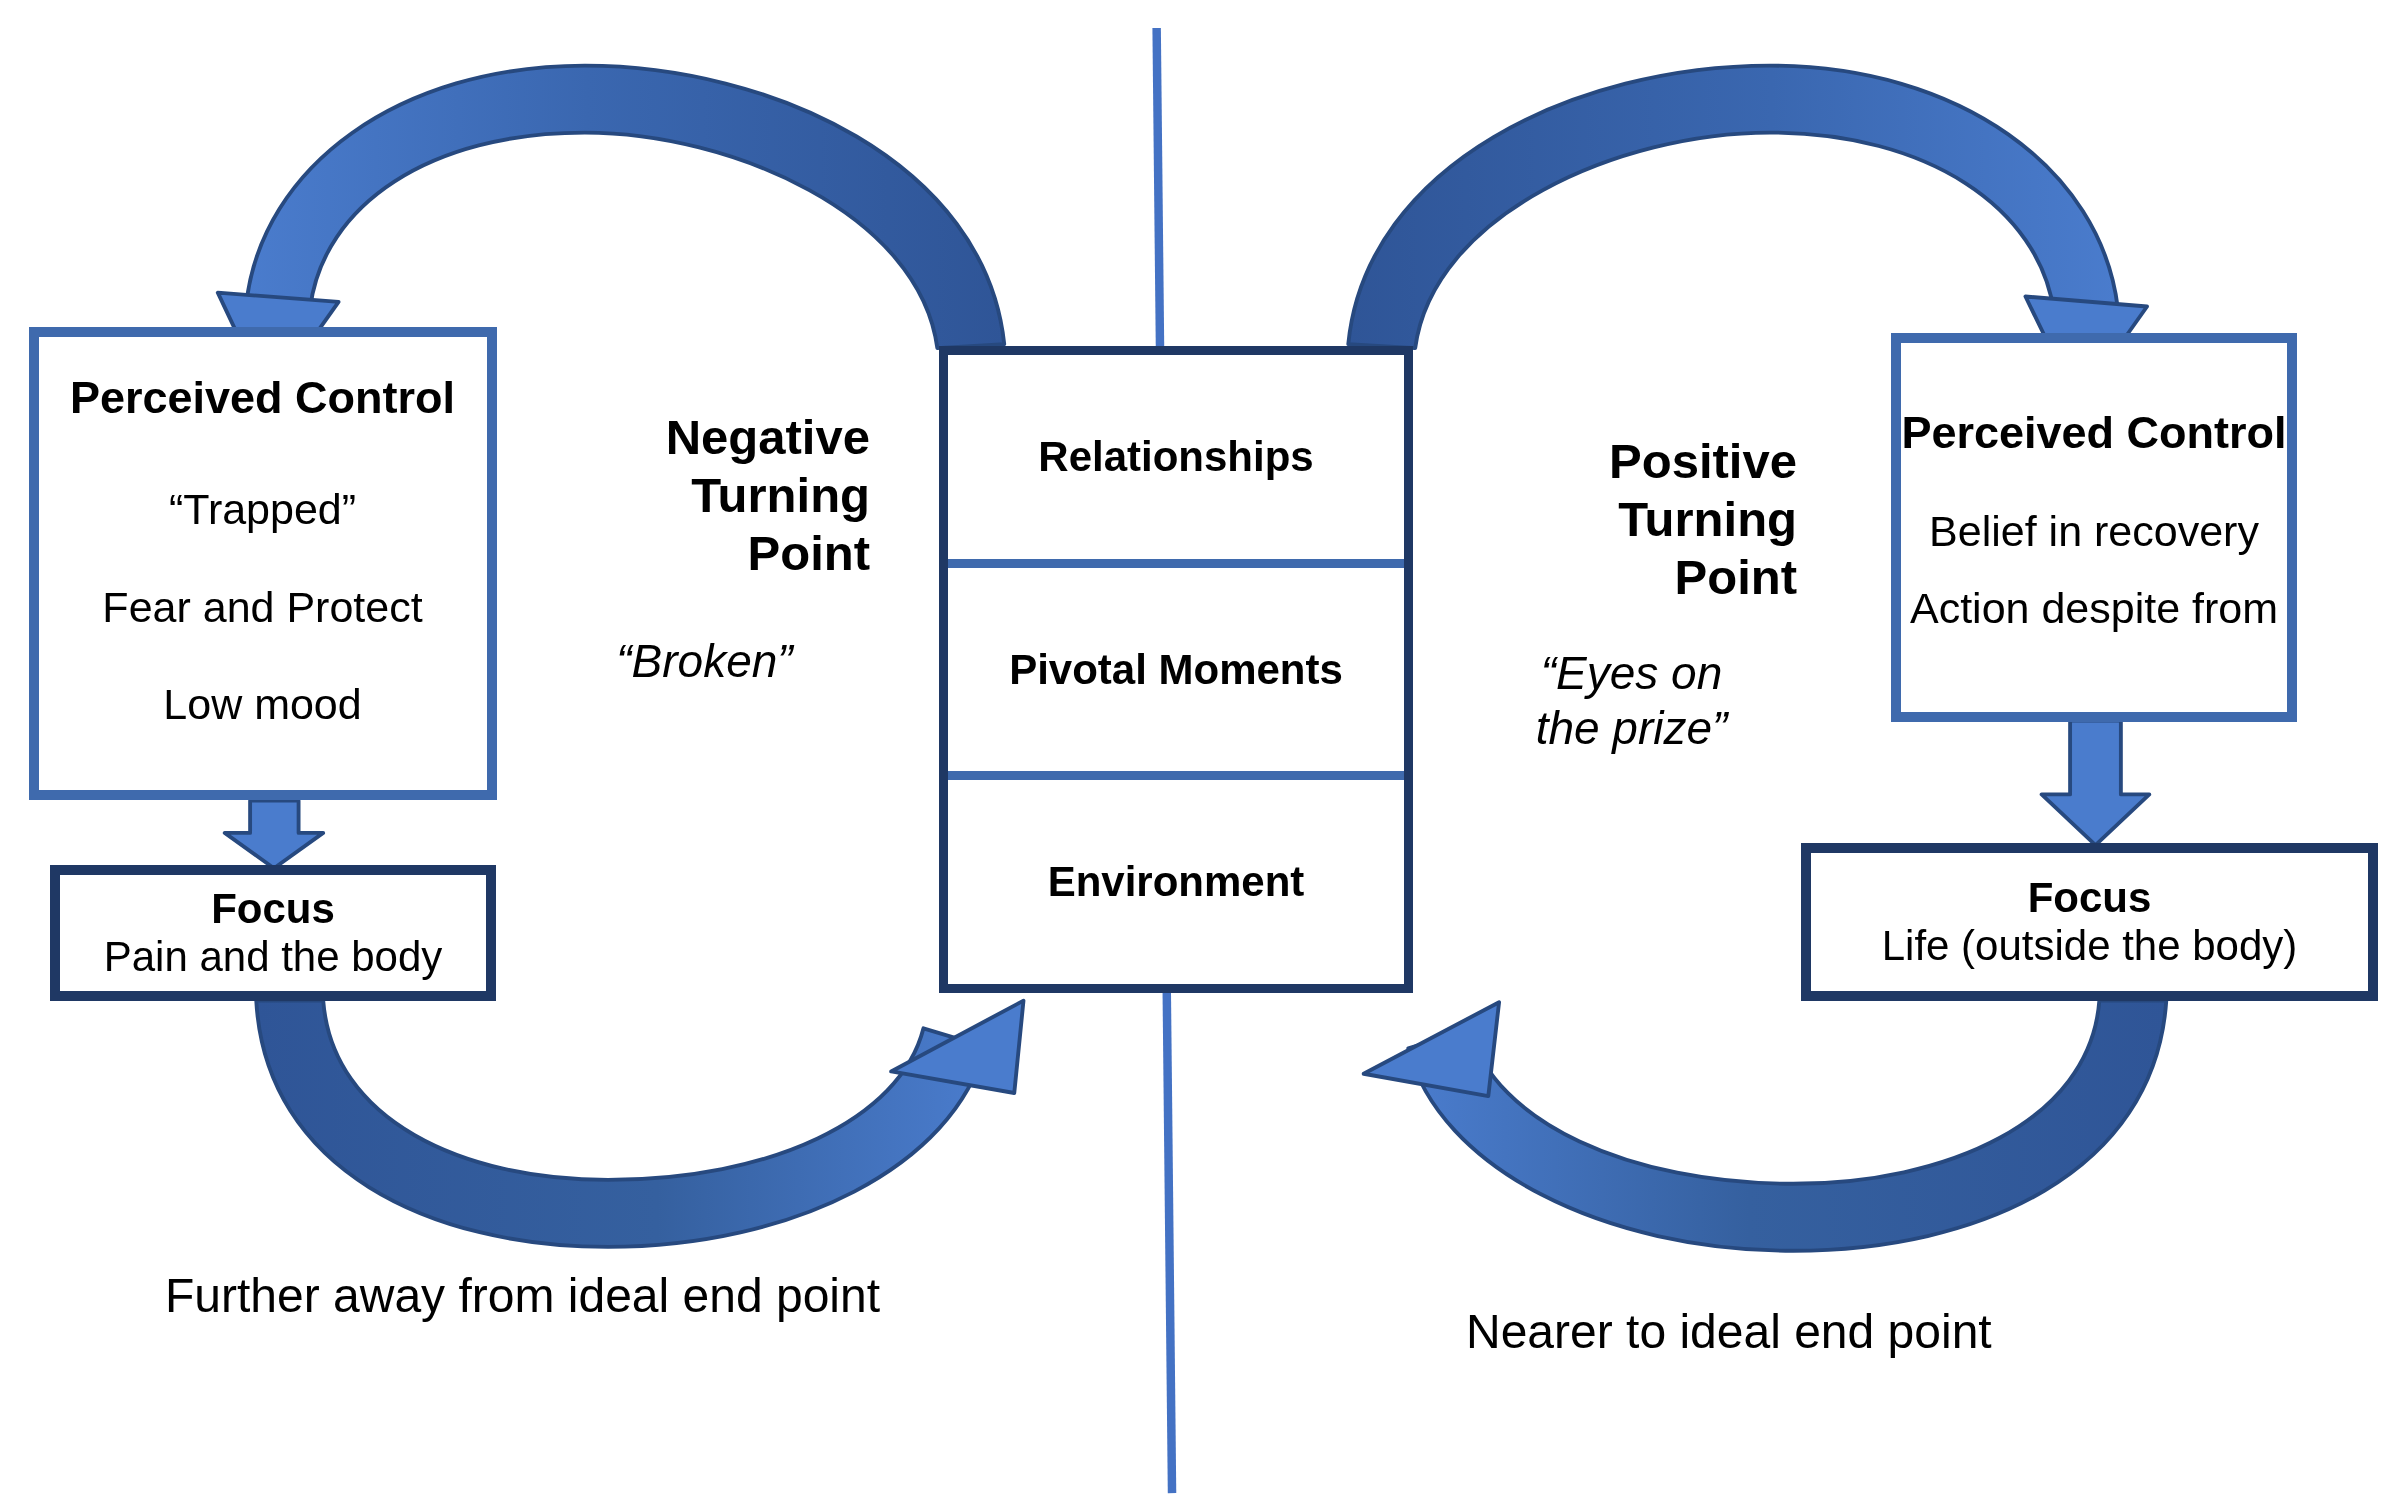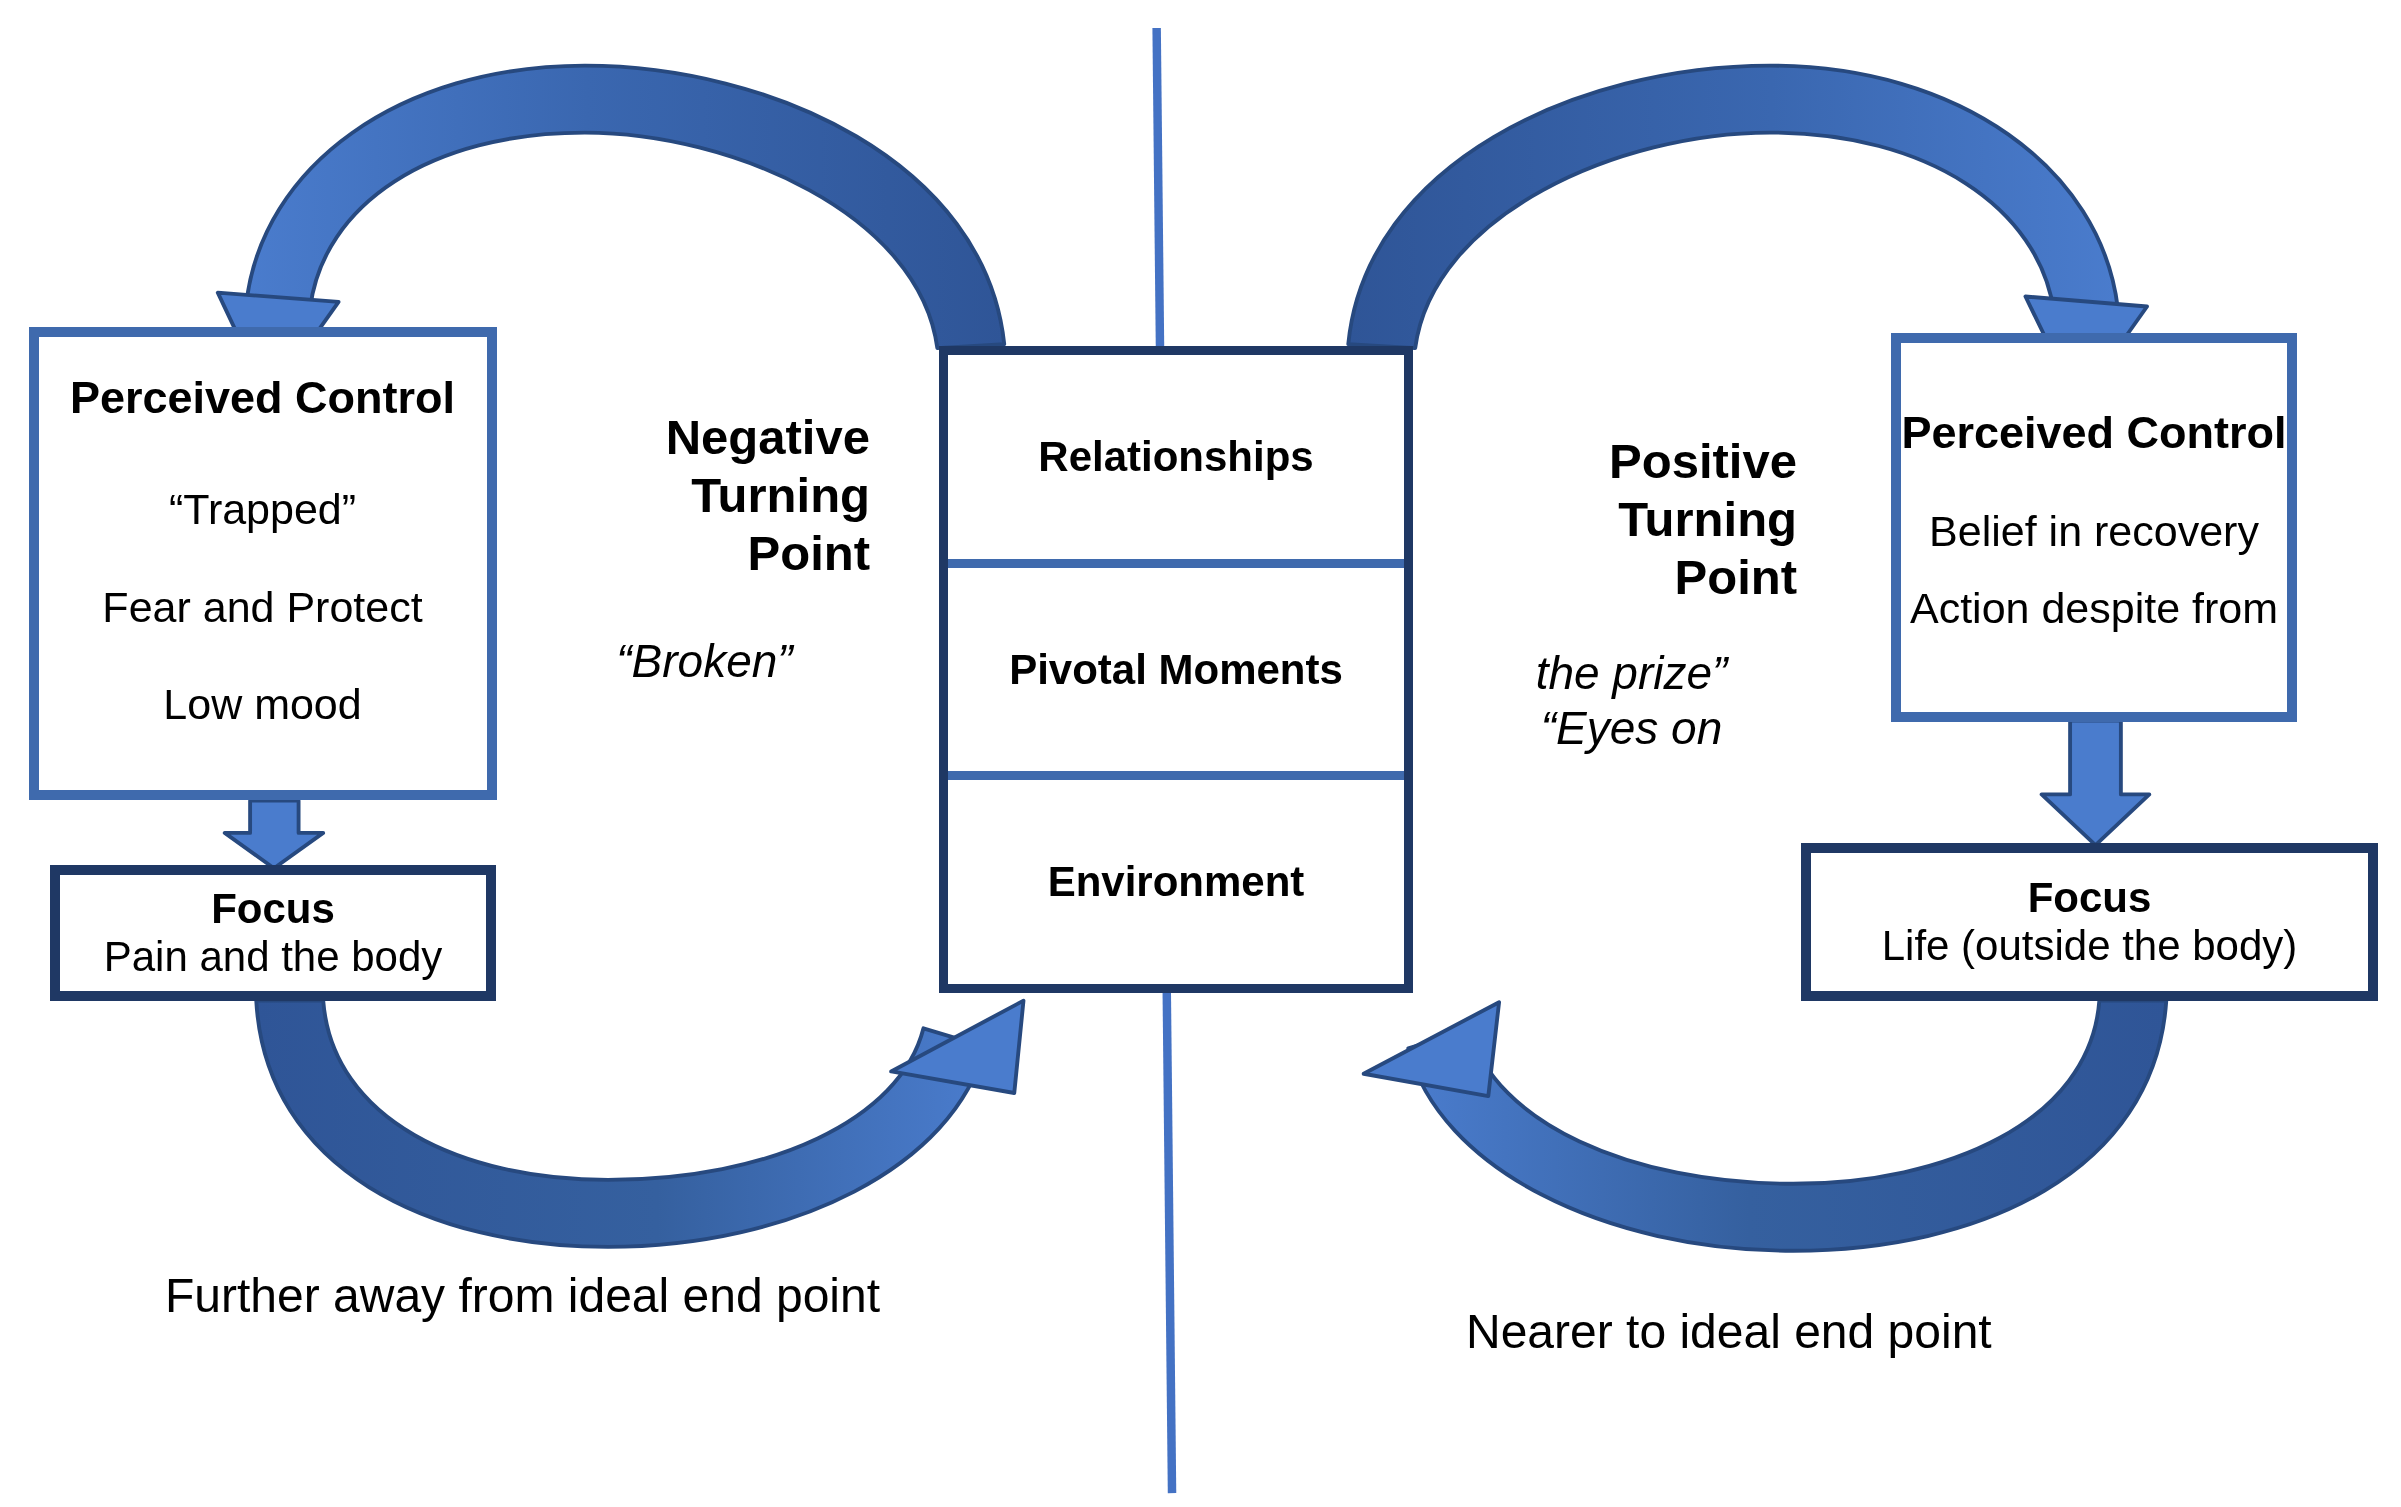--- a/index.html
+++ b/index.html
@@ -177,21 +177,21 @@
     <div class="bx-line">Life (outside the body)</div>
   </div>
 
   <div class="tp" id="tp-pos">
     <div class="tp-title">
       <div>Positive</div>
       <div>Turning</div>
       <div>Point</div>
     </div>
     <div class="tp-quote">
+      <div>“Eyes on</div>
       <div>the prize”</div>
-      <div>“Eyes on</div>
     </div>
   </div>
 
   <div class="endlabel" id="end-right">Nearer to ideal end point</div>
 
 </div>
 
 
 </body></html>

